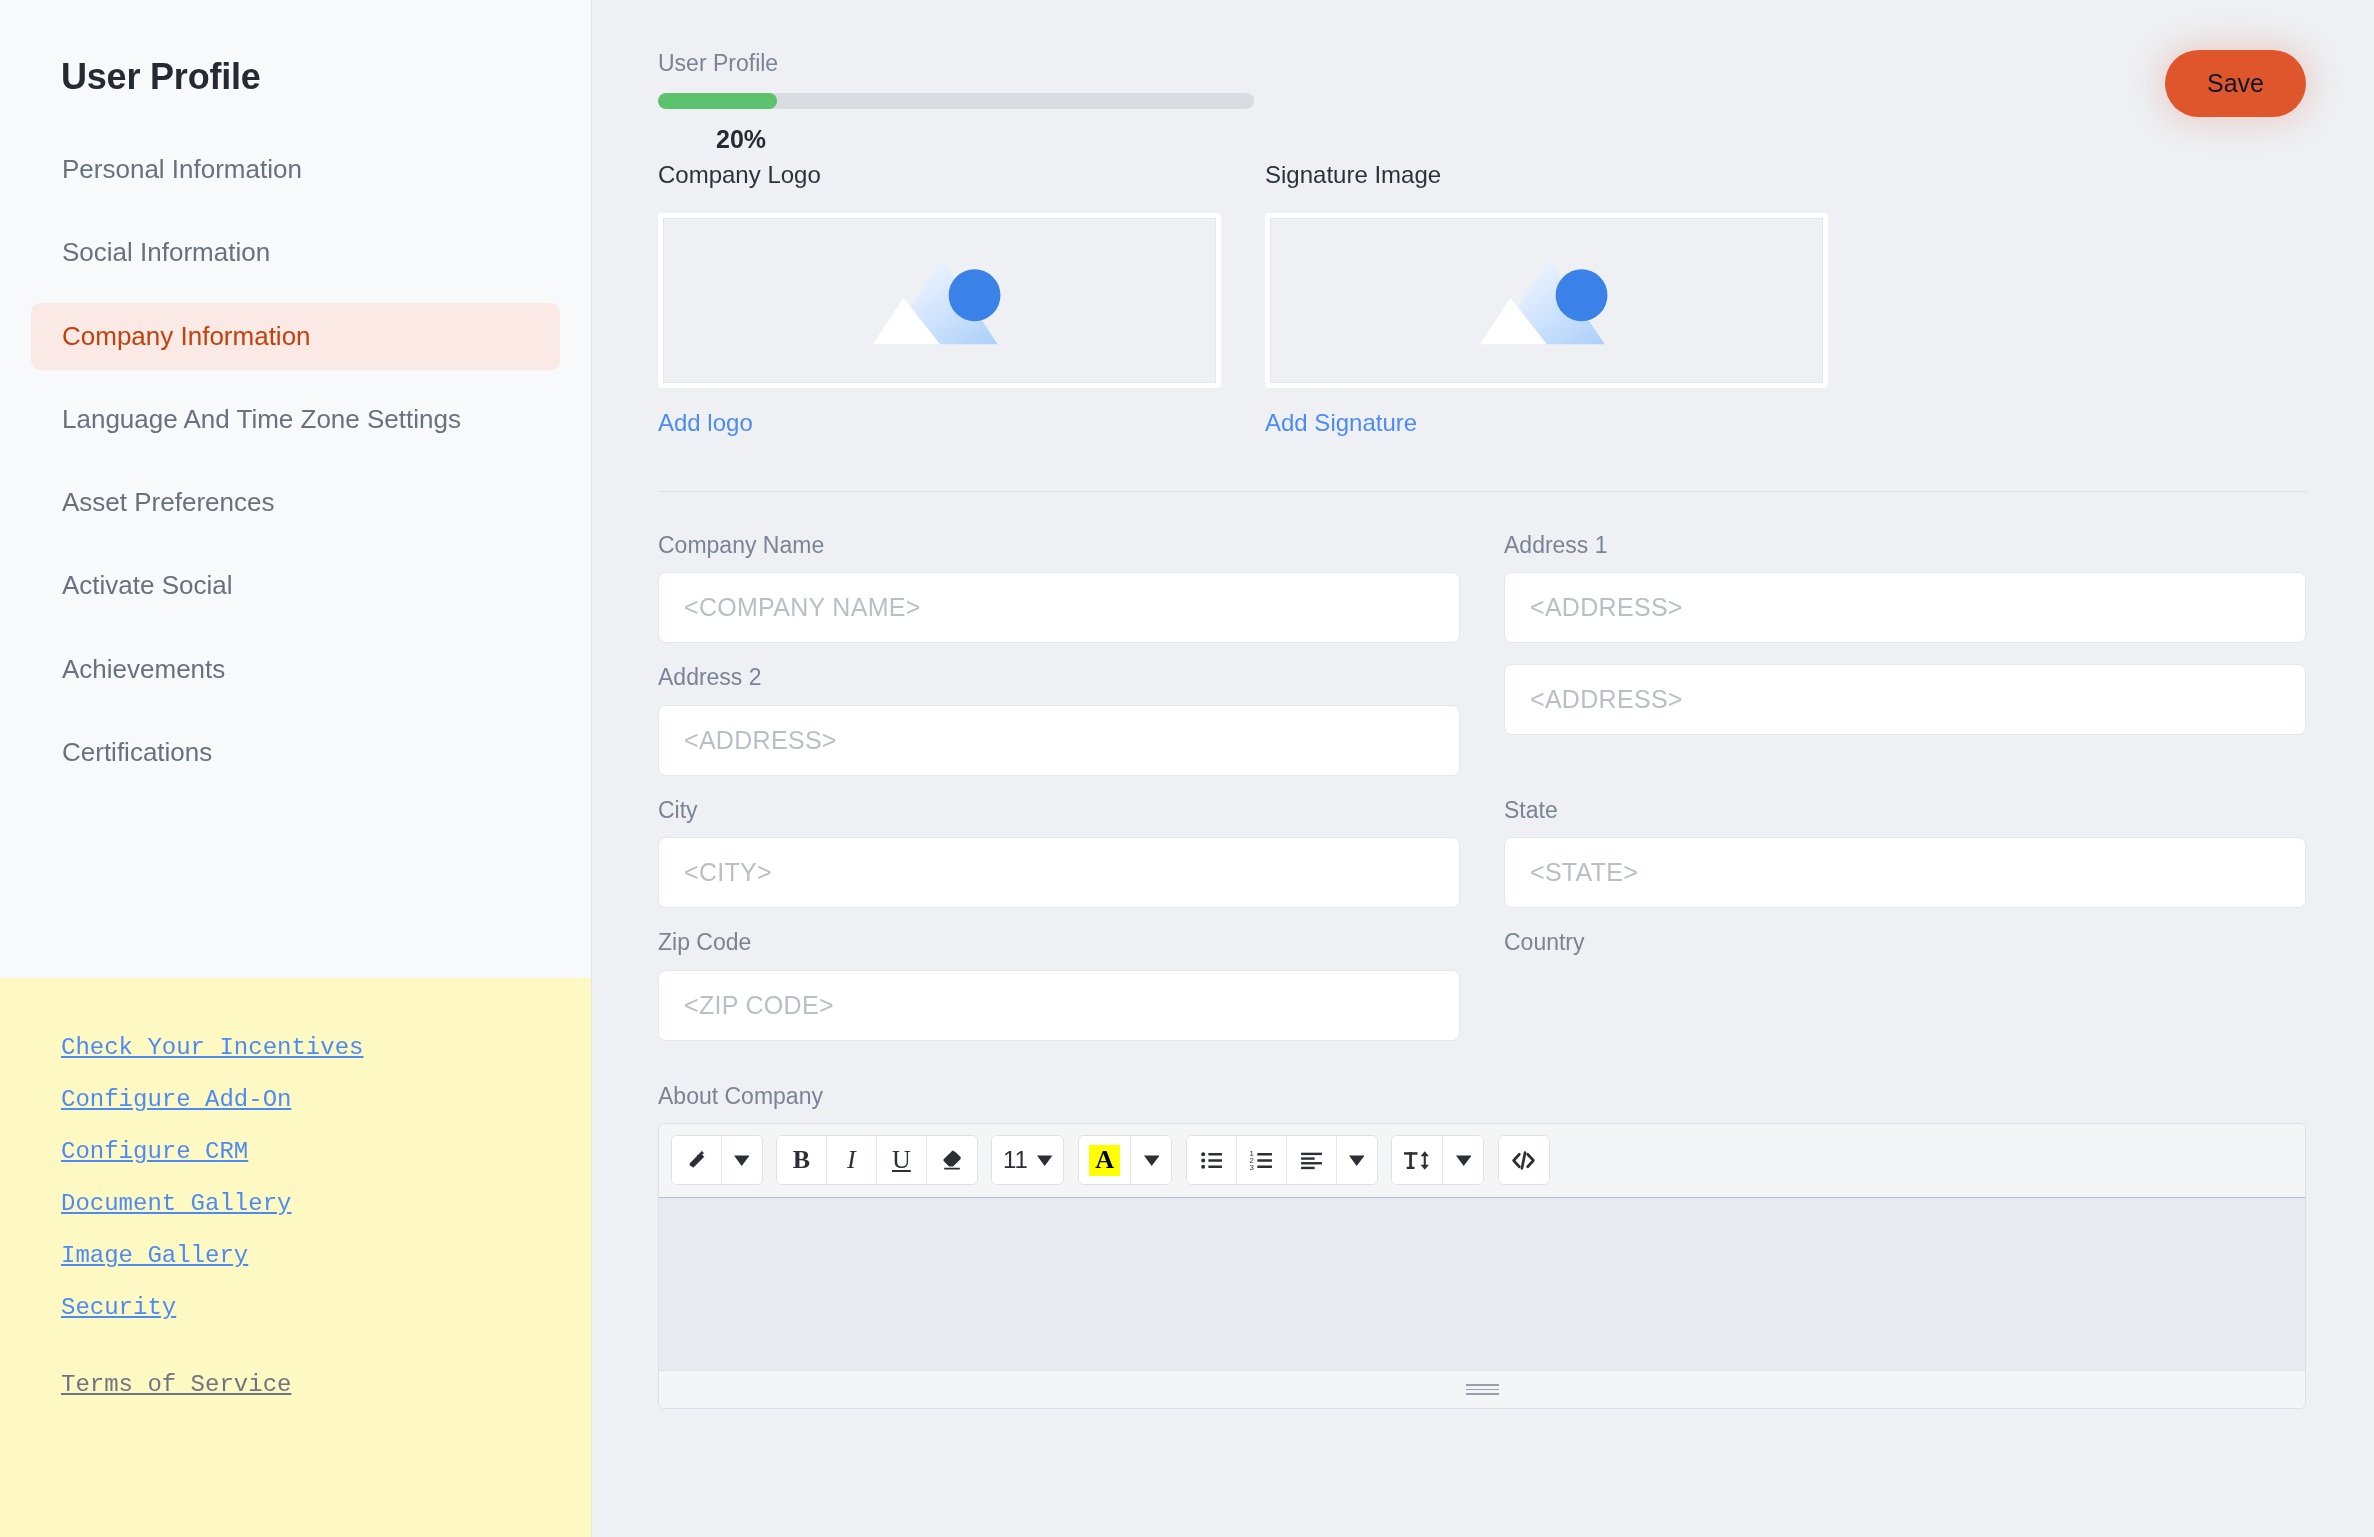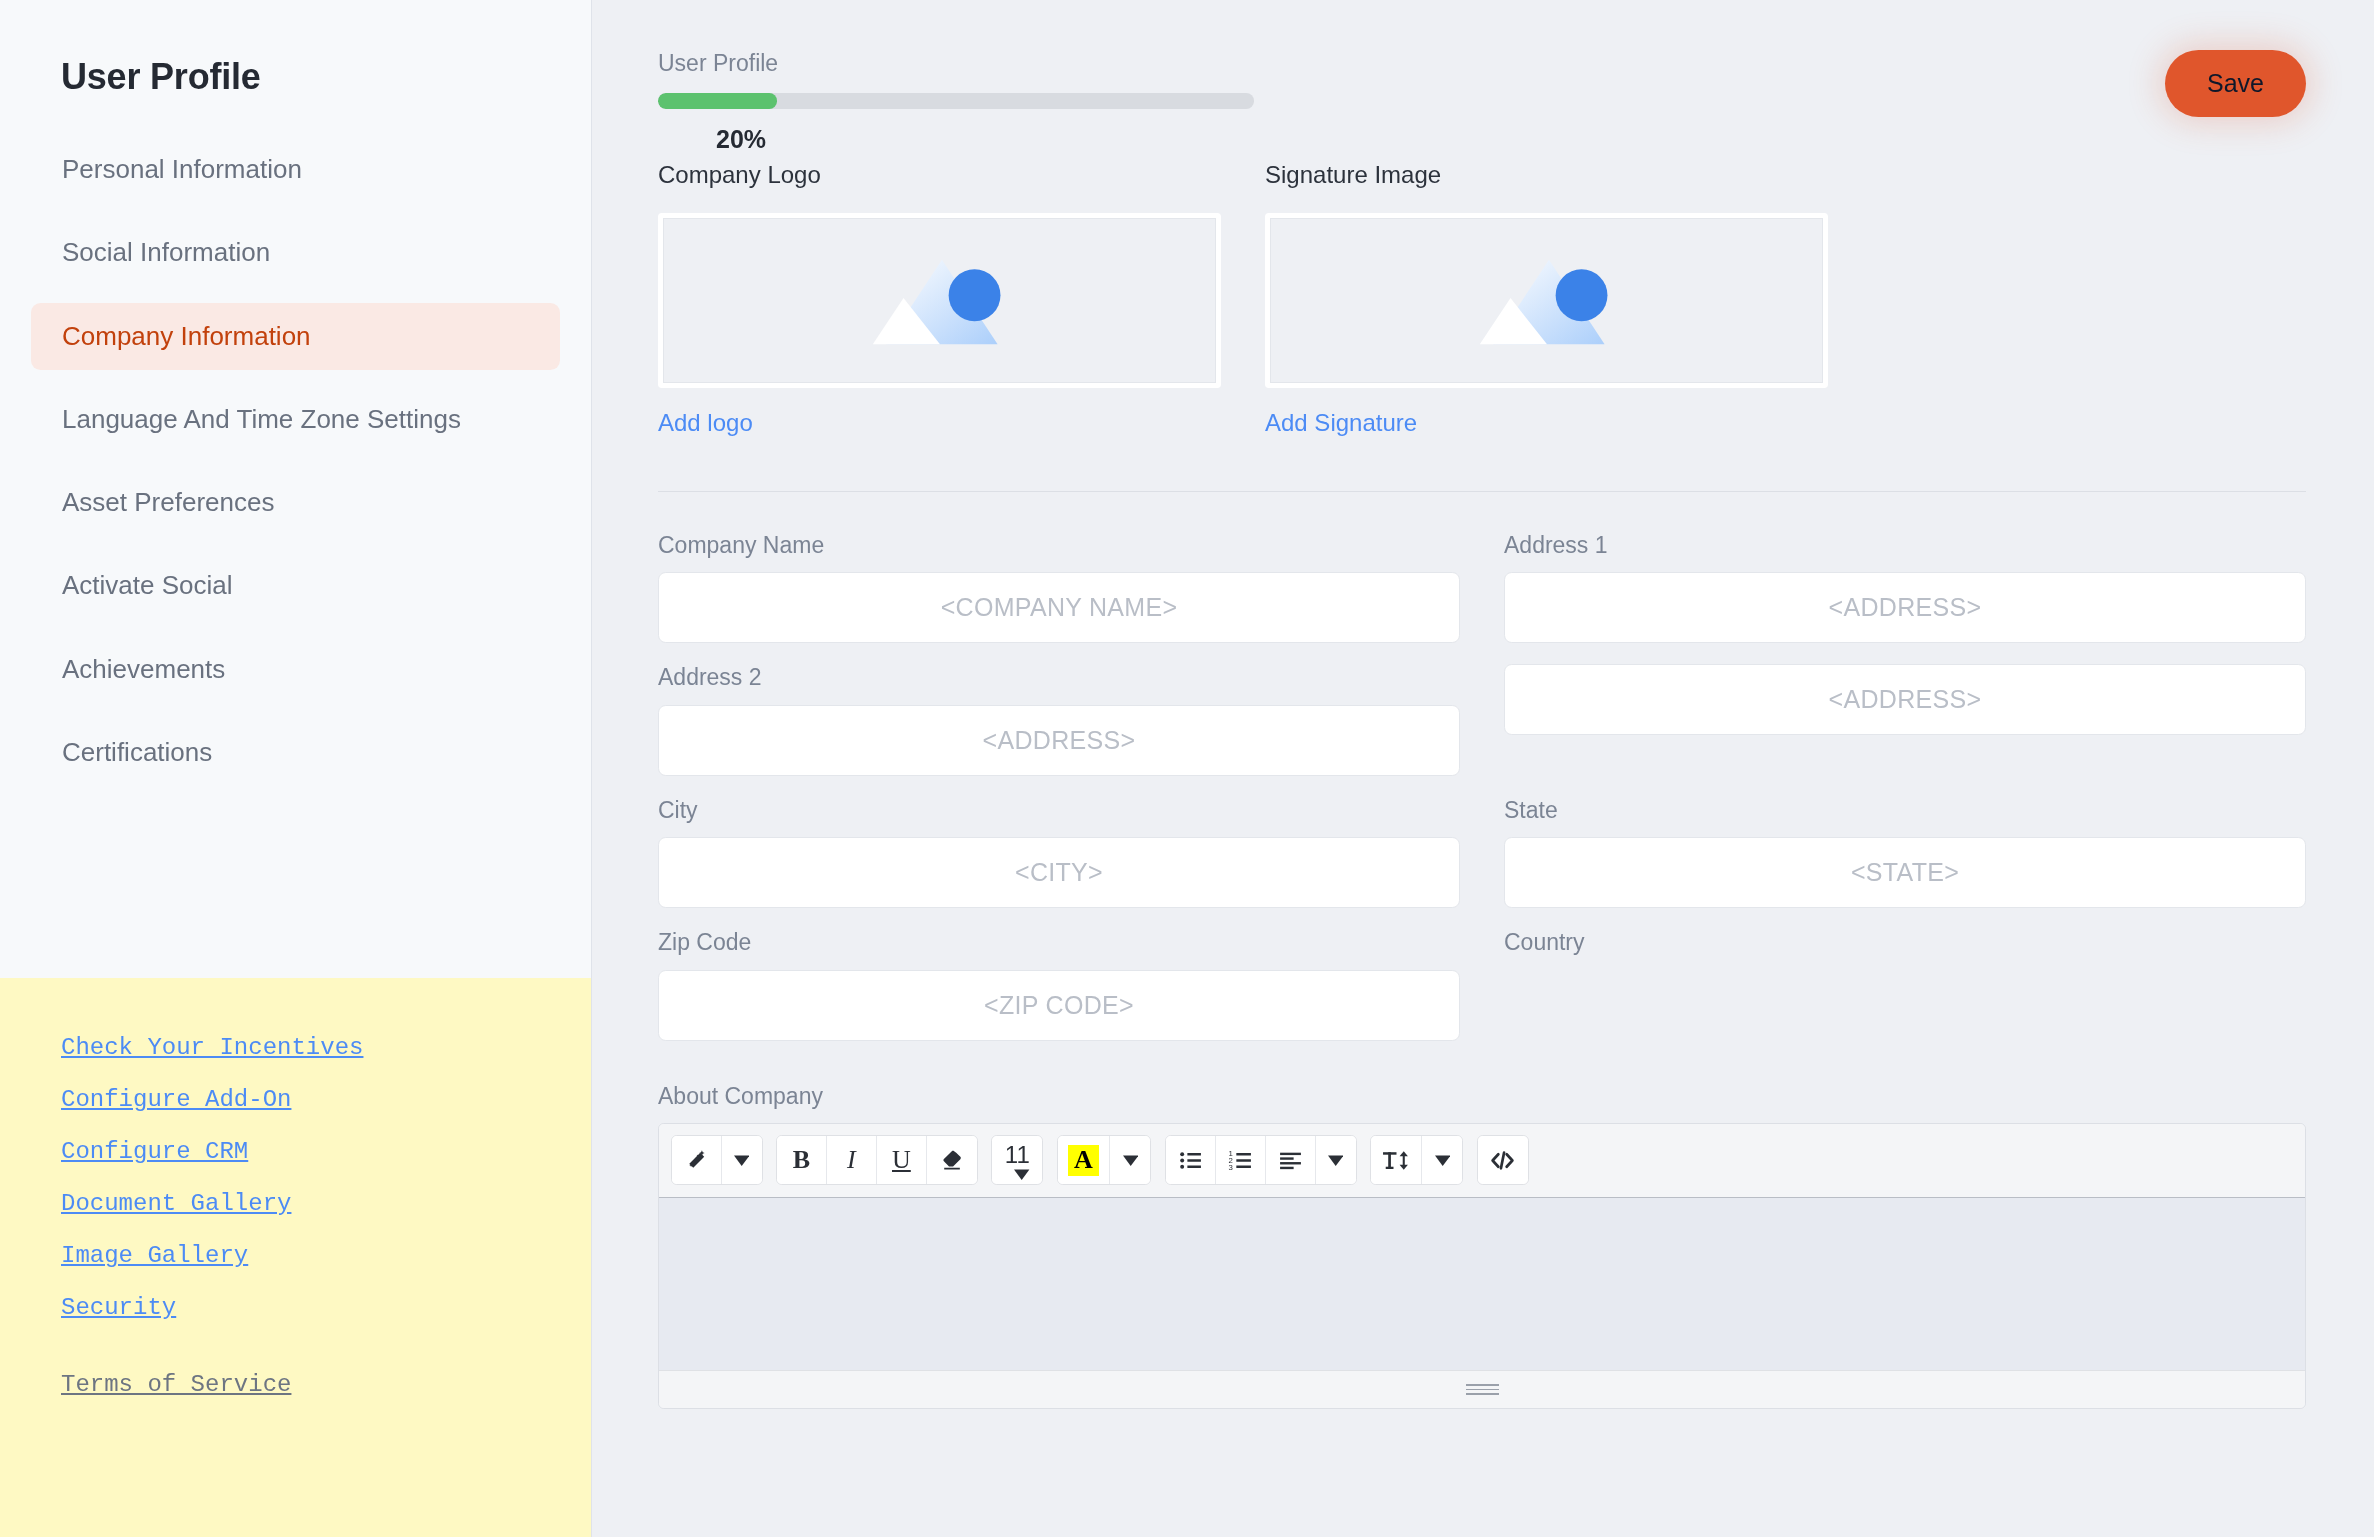--- a/index.html
+++ b/index.html
@@ -96,21 +96,21 @@
 
   
   .form { padding: 40px 69px 0 50px; }
   .row { display: flex; gap: 44px; margin-bottom: 21px; }
   .field { flex: 1 1 0; min-width: 0; }
   .field-label { font-size: 23px; color: #7b8494; margin-bottom: 13.4px; }
   .input {
     width: 100%; height: 71px; background: #fff;
     border: 1px solid #e3e6eb; border-radius: 7.7px;
     font-size: 25px; font-family: inherit;
-    padding: 0 25px; color: #000000; outline: none; text-align: center;
+    padding: 0 25px; color: #000000; outline: none;
   }
   .input::placeholder { color: #b9bec7; letter-spacing: 0.3px; }
   .select-wrap { position: relative; }
   .select-val {
     width: 100%; height: 71px; background: #fff;
     border: 1px solid #e3e6eb; border-radius: 7.7px;
     font-size: 25px; padding: 0 25px; color: #2c323c;
     display: flex; align-items: center; cursor: pointer;
   }
   .chev {
@@ -130,21 +130,21 @@
     display: flex; background: #fff;
     border: 1px solid #dfe1e5; border-radius: 5.8px;
     margin-right: 13.4px; overflow: hidden;
   }
   .tbtn {
     min-width: 50px; height: 48px; background: #fff;
     border: none; border-right: 1px solid #e6e8ec;
     display: flex; align-items: center; justify-content: center;
     cursor: pointer; padding: 0 10.6px; color: #2b2f36;
   }
-  .tbtn:last-child { border-right: none; flex-direction: column; }
+  .tbtn:last-child { border-right: none; }
   .tbtn.caret { min-width: 40px; padding: 0 7.7px; }
   .fs-txt { font-size: 24px; color: #2b2f36; font-weight: 400; }
   .hl-a {
     background: #ffff00; color: #000; font-weight: 700;
     font-size: 26px; line-height: 1; padding: 2.9px 5.8px; font-family: "Liberation Serif", serif;
   }
   .bi { font-size: 26px; font-family: "Liberation Serif", serif; color: #2b2f36; }
   .editor-body {
     background: #e7eaf1; height: 173px;
     border-top: 1px solid #b9bdc5; cursor: text;

